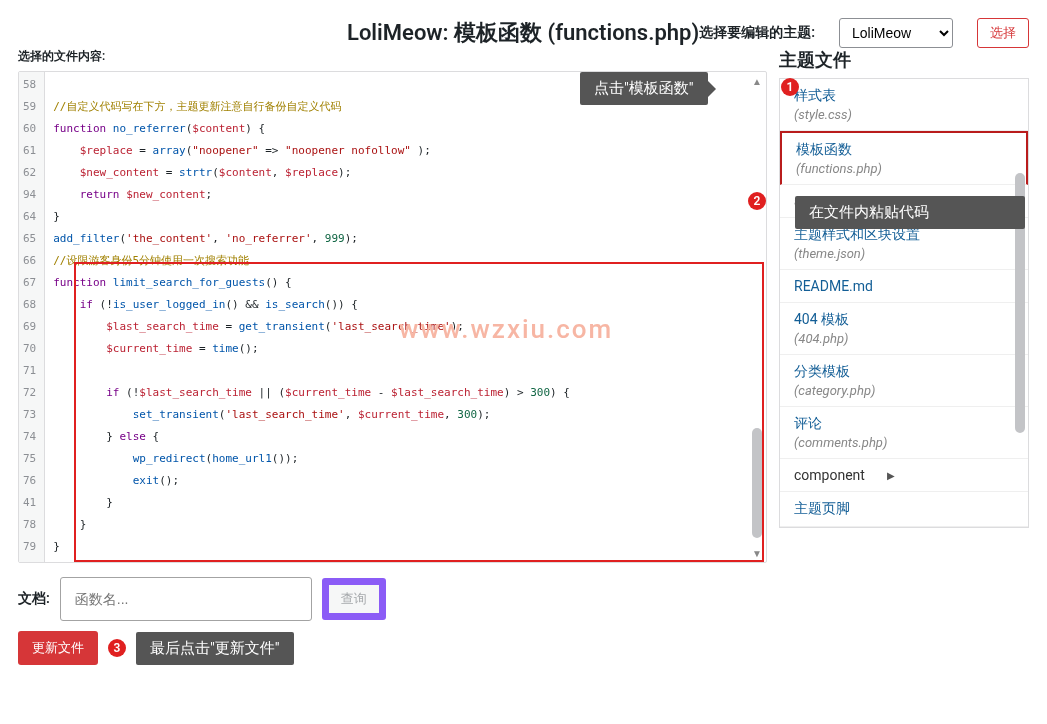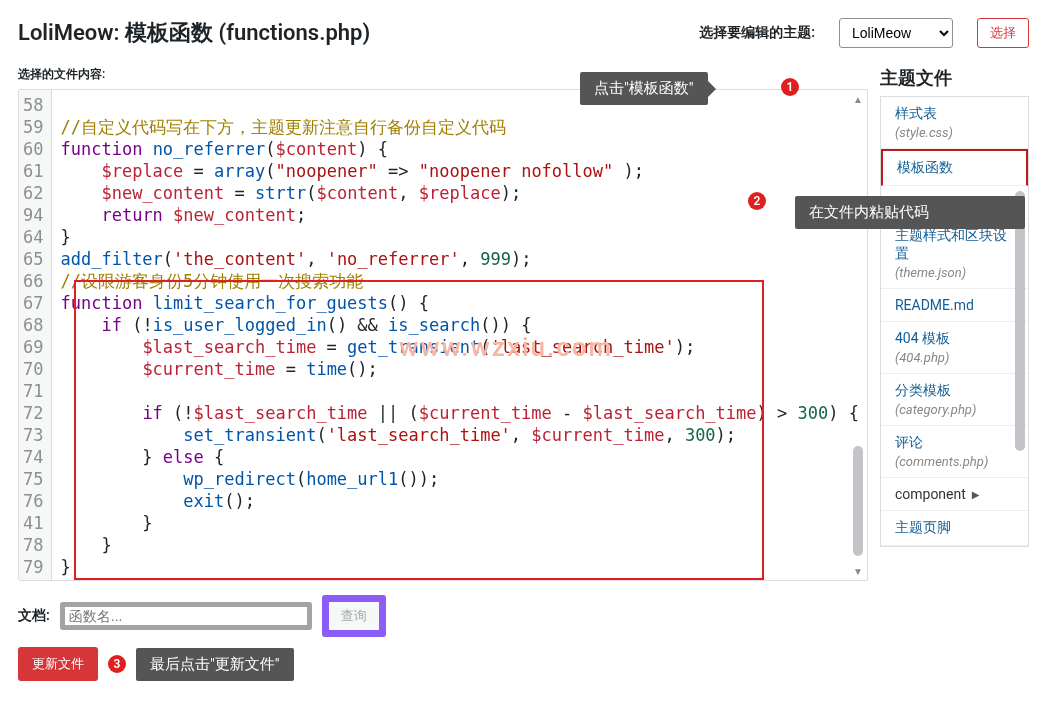--- a/index.html
+++ b/index.html
@@ -1,28 +1,28 @@
 <!DOCTYPE html>
 <html><head>
   <meta charset="utf-8">
   <style>
     * { box-sizing: border-box; margin: 0; padding: 0; }
     body { font-family: -apple-system, "Segoe UI", Roboto, sans-serif; background: #fff; font-size: 13px; color: #1d2327; padding: 18px; width: 1047px; }
-    .header-row { display: flex; justify-content: space-between; align-items: center; margin-bottom: 18px; }
+    .header-row { display: flex; justify-content: flex-end; align-items: center; }
     .page-title { font-size: 22px; font-weight: 600; color: #1d2327; }
     .theme-selector-box { display: flex; align-items: center; gap: 24px; }
     .theme-sel-label { font-size: 14px; font-weight: 600; }
     .theme-select { border: 1px solid #8c8f94; border-radius: 3px; padding: 4px 24px 4px 8px; font-size: 14px; height: 30px; background: #fff; min-width: 90px; }
     .select-btn { border: 1px solid #d63638; color: #d63638; background: #fff; padding: 5px 12px; border-radius: 3px; font-size: 13px; cursor: pointer; }
     .content-row { display: flex; gap: 12px; }
     .editor-col { flex: 1; }
     .sidebar-col { width: 250px; }
     .subheader { font-size: 12px; font-weight: 600; margin-bottom: 6px; }
     .editor-wrap { position: relative; border: 1px solid #dcdcde; border-radius: 2px; }
-    .code-area { display: flex; font-family: Consolas, Monaco, monospace; font-size: 17px; line-height: 22px; height: 490px; overflow: hidden; position: relative; }
+    .code-area { display: flex; font-family: Consolas, Monaco, monospace; font-size: 11px; line-height: 22px; height: 490px; overflow: hidden; position: relative; align-items: flex-end; }
     .gutter { background: #f6f7f7; color: #8c8f94; text-align: right; padding: 4px 8px 4px 4px; border-right: 1px solid #dcdcde; user-select: none; }
     .gutter div { }
     .code-lines { padding: 4px 8px; flex: 1; white-space: pre; overflow: auto; position: relative; }
     .tok-comment { color: #a08000; }
     .tok-kw { color: #708; }
     .tok-fn { color: #0055aa; }
     .tok-var { color: #b23; }
     .tok-str { color: #a11; }
     .tok-num { color: #164; }
     .badge-num { background: #e02020; color: #fff; font-size: 12px; width: 18px; height: 18px; border-radius: 50%; display: inline-flex; align-items: center; justify-content: center; font-weight: 600; }
@@ -37,26 +37,26 @@
     .scroll-ghost { position: absolute; right: 2px; top: 2px; bottom: 2px; width: 14px; }
     .scroll-ghost .up, .scroll-ghost .dn { width: 14px; height: 14px; display: flex; align-items: center; justify-content: center; color: #888; font-size: 10px; }
     .scroll-ghost .track { position: absolute; top: 14px; bottom: 14px; right: 0; width: 14px; }
     .scroll-ghost .thumb { position: absolute; right: 2px; width: 10px; background: #c3c4c7; border-radius: 5px; }
     .sidebar-title { font-size: 18px; font-weight: 600; margin-bottom: 6px; }
     .file-tree { border: 1px solid #dcdcde; }
     .tree-item { padding: 8px 14px; border-bottom: 1px solid #efefef; cursor: pointer; }
     .tree-item .primary { color: #135e96; font-size: 14px; }
     .tree-item .primary.black { color: #333; }
     .tree-item .secondary { color: #888; font-size: 13px; margin-top: 2px; font-style: italic; }
-    .tree-item.dir { display: flex; align-items: center; gap: 6px; }
+    .tree-item.dir { display: flex; align-items: center; gap: 22px; }
     .tree-item.dir .primary { color: #333; }
     .tri { font-size: 10px; color: #555; }
     .footer-row { margin-top: 14px; display: flex; align-items: center; gap: 10px; }
     .doc-label { font-size: 14px; font-weight: 600; }
-    .func-input { border: 5px solid #a3a3a3; border-radius: 3px; padding: 5px 4px; font-size: 14px; height: 28px; width: 252px; background: #fff; }
+    .func-input { border: 1px solid #a3a3a3; border-radius: 3px; padding: 5px 14px; font-size: 14px; height: 44px; width: 252px; background: #fff; }
     .lookup-btn { border: 7px solid #8b5cf6; background: #f6f7f7; color: #a7aaad; padding: 5px 12px; border-radius: 3px; font-size: 13px; cursor: not-allowed; }
     .update-row { margin-top: 10px; display: flex; align-items: center; gap: 10px; }
     .update-btn { background: #d63638; color: #fff; border: none; padding: 8px 14px; border-radius: 3px; font-size: 13px; cursor: pointer; }
     .tt3 { }
     .watermark { position: absolute; top: 242px; left: 380px; font-size: 26px; color: #f7b6a4; font-weight: 500; letter-spacing: 2px; pointer-events: none; z-index: 2; }
     .side-scroll { position: absolute; right: 4px; top: 125px; width: 10px; height: 260px; background: #c3c4c7; border-radius: 5px; }
     .outer-rel { position: relative; }
   </style>
 </head>
 <body>
@@ -118,20 +118,21 @@
 
     <div class="sidebar-col" style="position:relative;">
       <div class="sidebar-title">主题文件</div>
       <div class="file-tree" id="filetree" style="position:relative;">
           <div class="tree-item">
             <div class="primary">样式表</div>
             <div class="secondary">(style.css)</div>
           </div>
           <div class="tree-item redbox-sidebar">
             <div class="primary">模板函数</div>
+            <div class="secondary">(functions.php)</div>
           </div>
           <div class="tree-item dir">
             <div class="primary black">assets</div>
             <span class="tri">▶</span>
           </div>
           <div class="tree-item">
             <div class="primary">主题样式和区块设置</div>
             <div class="secondary">(theme.json)</div>
           </div>
           <div class="tree-item">

